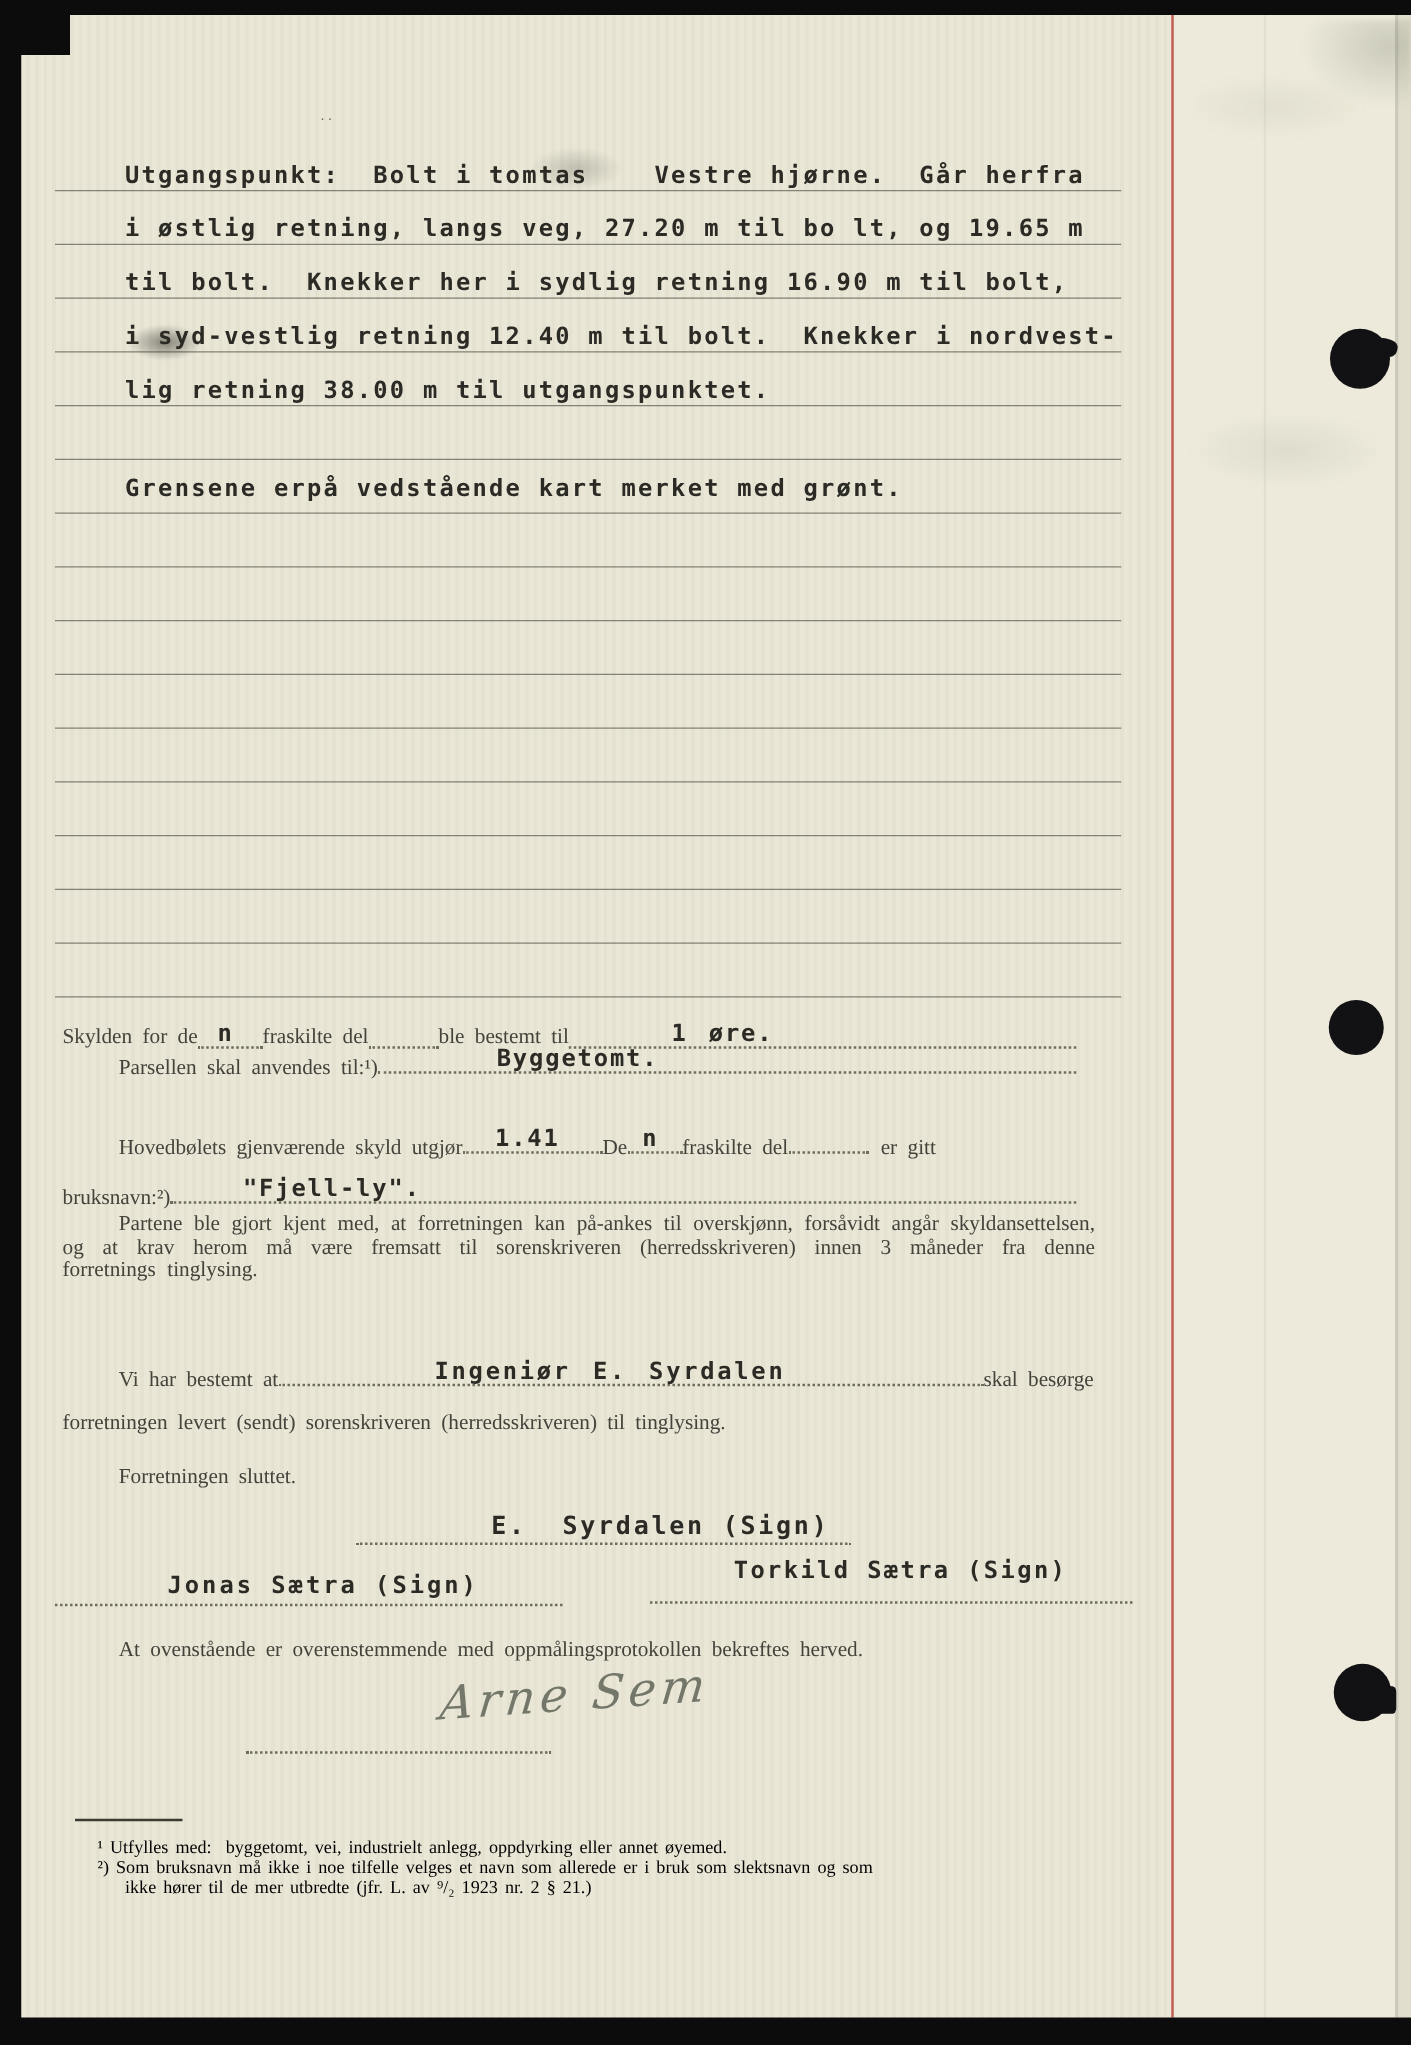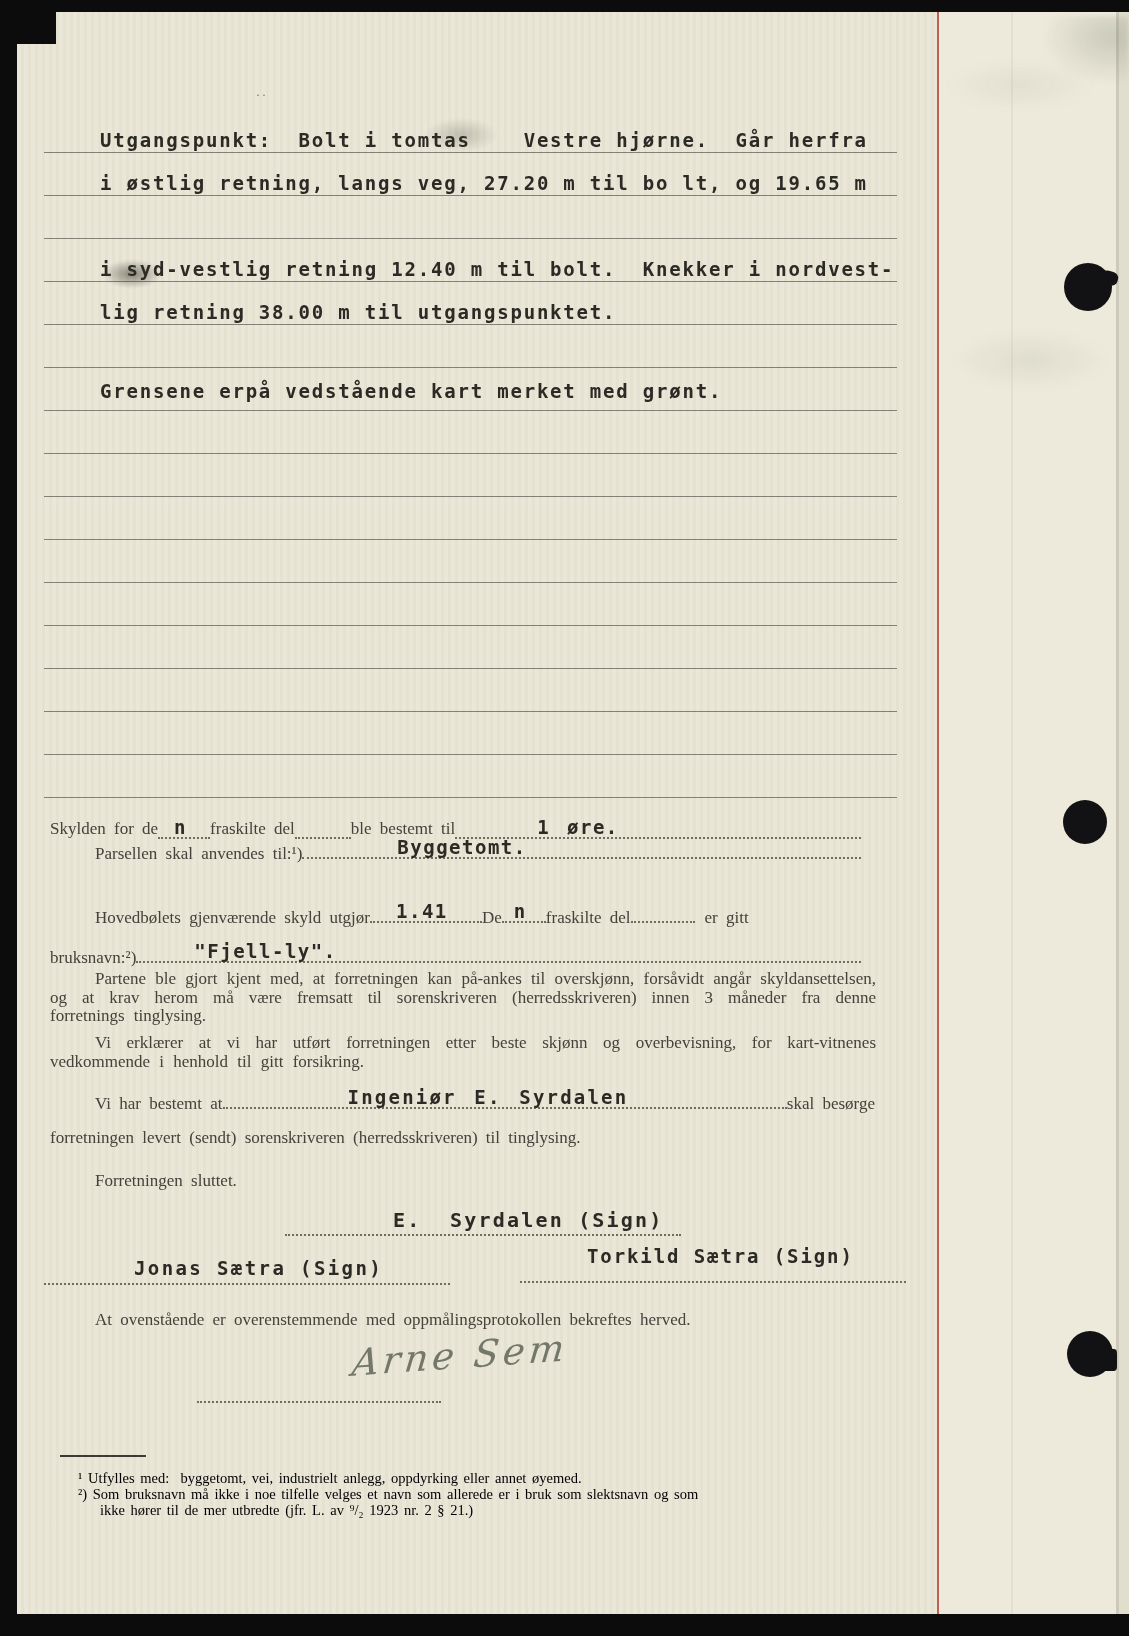--- a/index.html
+++ b/index.html
@@ -119,20 +119,21 @@
       <div class="rule" style="top: 582px;"></div>
       <div class="rule" style="top: 625px;"></div>
       <div class="rule" style="top: 668px;"></div>
       <div class="rule" style="top: 711px;"></div>
       <div class="rule" style="top: 754px;"></div>
       <div class="rule" style="top: 797px;"></div>
     </div>
 
   <div class="typed typed-line" style="top:127px">Utgangspunkt:  Bolt i tomtas    Vestre hjørne.  Går herfra</div>
   <div class="typed typed-line" style="top:170px">i østlig retning, langs veg, 27.20 m til bo lt, og 19.65 m</div>
+  <div class="typed typed-line" style="top:213px">til bolt.  Knekker her i sydlig retning 16.90 m til bolt,</div>
   <div class="typed typed-line" style="top:256px">i syd-vestlig retning 12.40 m til bolt.  Knekker i nordvest-</div>
   <div class="typed typed-line" style="top:299px">lig retning 38.00 m til utgangspunktet.</div>
   <div class="typed typed-line" style="top:378px">Grensene erpå vedstående kart merket med grønt.</div>
 
   <div class="formline" style="left:95px; top:822px; width:766px;margin-top:16px;">
     <span class="lbl">Parsellen skal anvendes til:¹)</span>
     <span class="dotfill dot-grow">
       <span class="typed-inline" style="left:95px">Byggetomt.</span>
     </span>
   </div>
@@ -165,21 +166,20 @@
   </div>
 
   <div class="formline" style="left:50px; top:942px; width:811px;">
     <span class="lbl">bruksnavn:²)</span>
     <span class="dotfill dot-grow">
       <span class="typed-inline" style="left:58px">"Fjell-ly".</span>
     </span>
   </div>
 
   <div class="para" style="top:970px">Partene ble gjort kjent med, at forretningen kan på-ankes til overskjønn, forsåvidt angår skyldansettelsen, og at krav herom må være fremsatt til sorenskriveren (herredsskriveren) innen 3 måneder fra denne forretnings tinglysing.</div>
-  <div class="para" style="top:1034px">Vi erklærer at vi har utført forretningen etter beste skjønn og overbevisning, for kart-vitnenes vedkommende i henhold til gitt forsikring.</div>
 
   <div class="formline" style="left:95px; top:1088px; width:780px;">
     <span class="lbl">Vi har bestemt at</span>
     <span class="dotfill dot-grow">
       <span class="typed-inline" style="left:125px; letter-spacing:2.2px;margin-top:37px;">Ingeniør E. Syrdalen</span>
     </span>
     <span class="lbl">skal besørge</span>
   </div>
 
   <div class="serif" style="left:50px; top:1128px;">forretningen levert (sendt) sorenskriveren (herredsskriveren) til tinglysing.</div>

